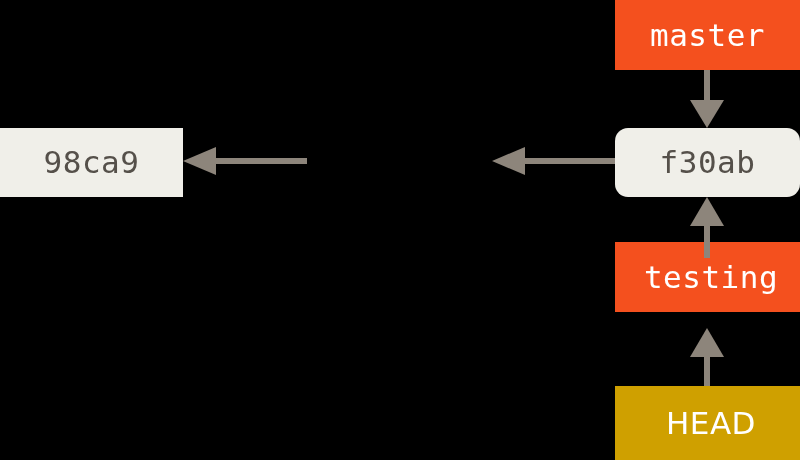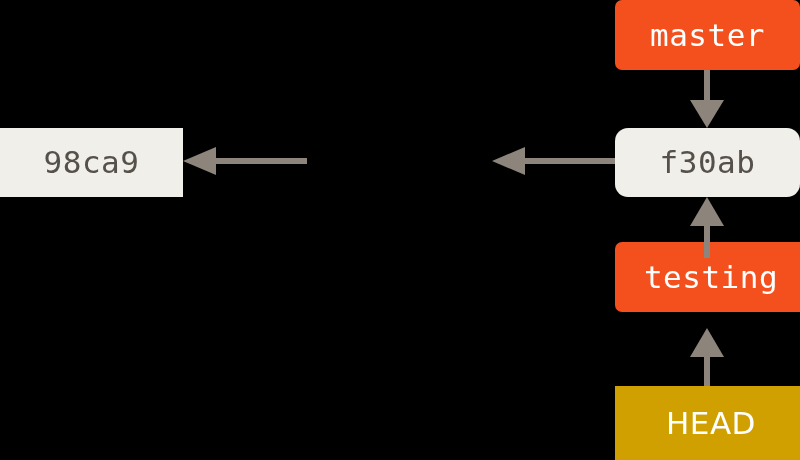--- a/index.html
+++ b/index.html
@@ -33,21 +33,20 @@
     font-size: 31px;
     letter-spacing: 0.5px;
   }
 
   .branch {
     background: #f4501e;
     color: #ffffff;
     font-family: "DejaVu Sans Mono", "Liberation Mono", monospace;
     font-size: 31px;
     letter-spacing: 0.5px;
-    border-radius: 7px;
   }
 
   .head {
     background: #cfa000;
     color: #ffffff;
     font-family: "DejaVu Sans", "Liberation Sans", sans-serif;
     font-size: 31px;
     letter-spacing: 0.5px;
   }
 

